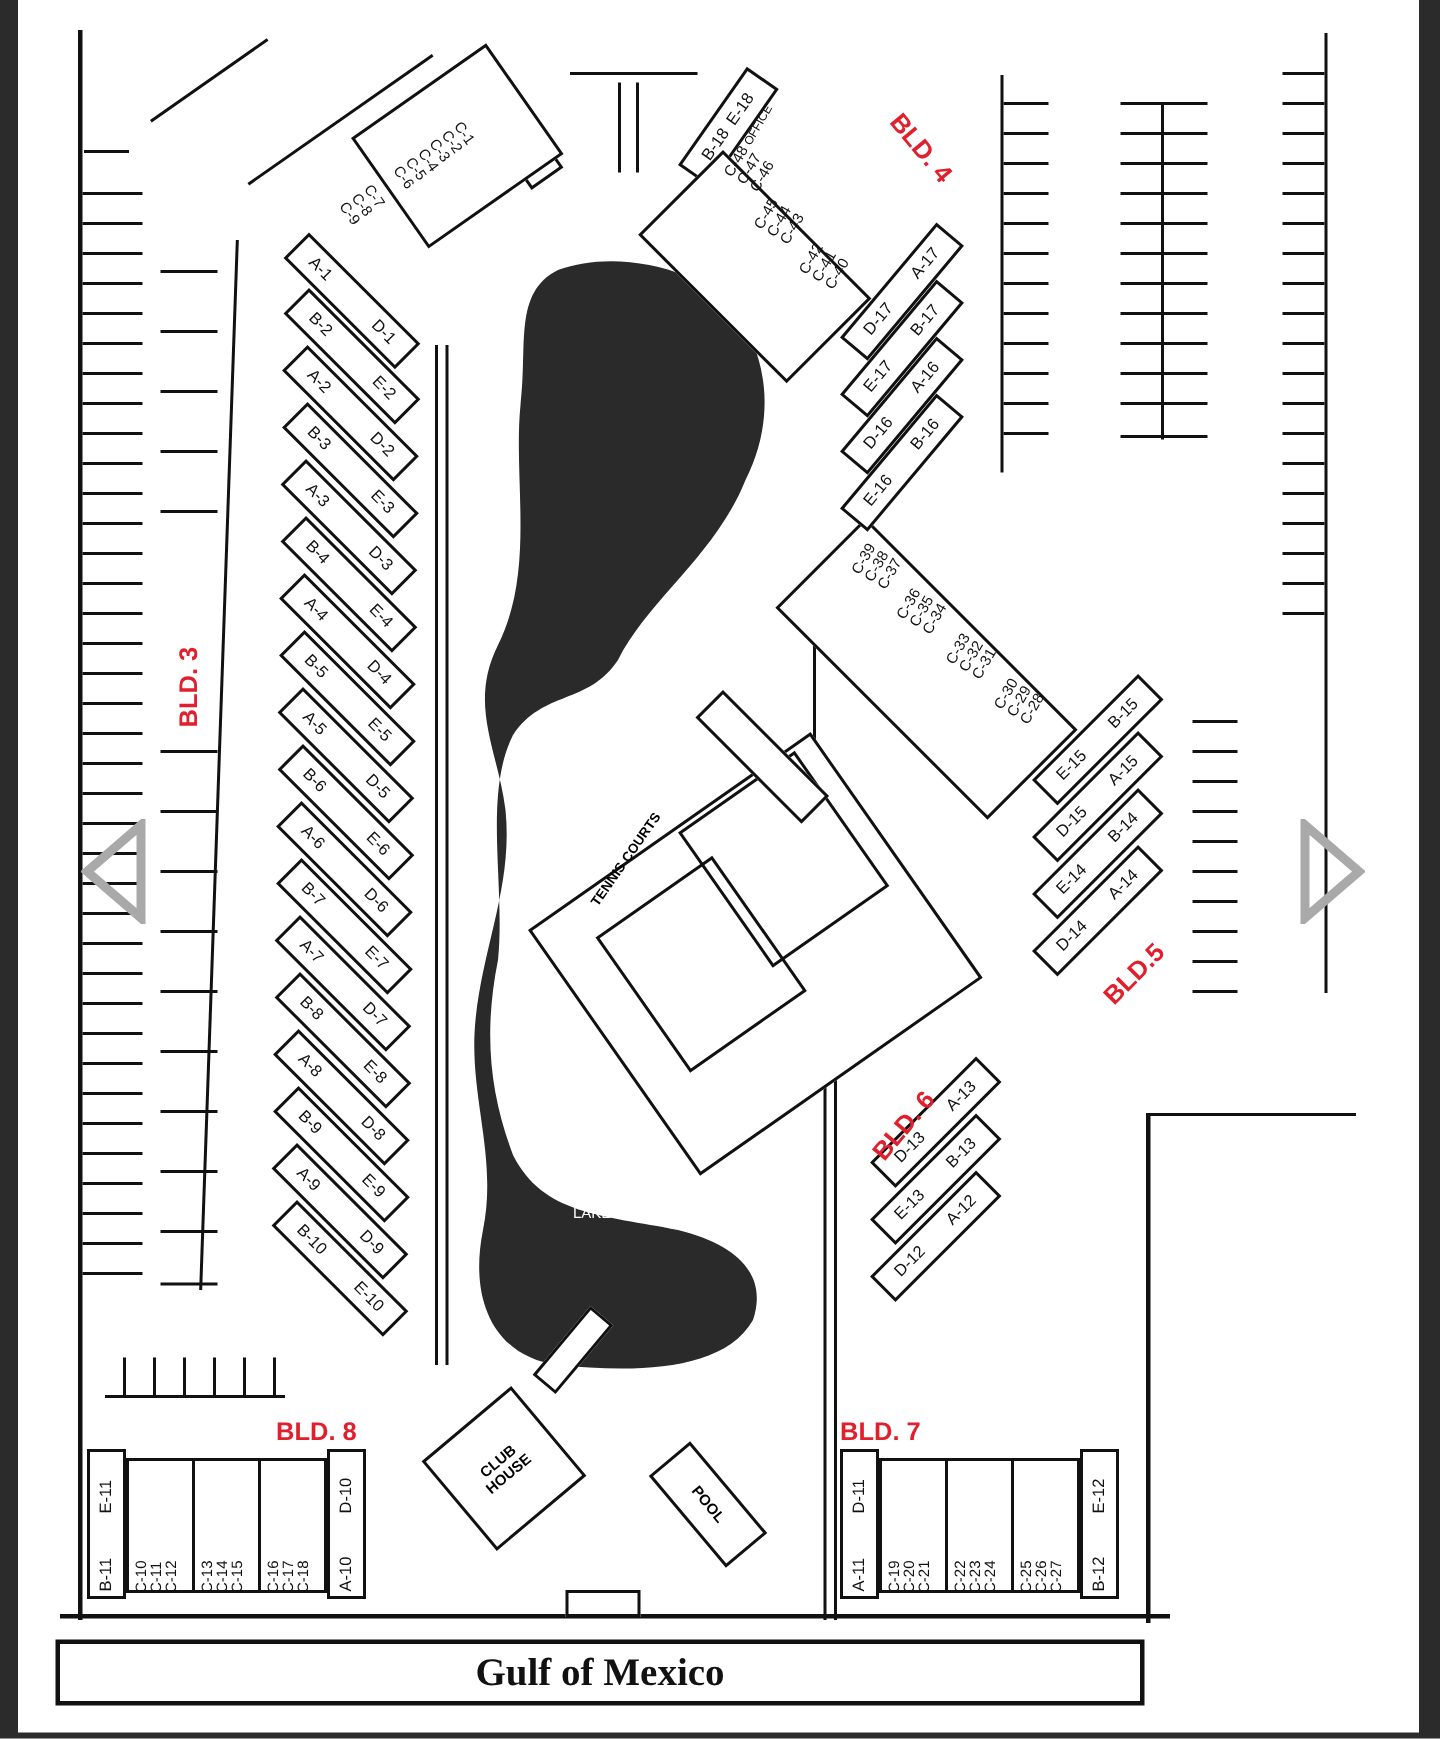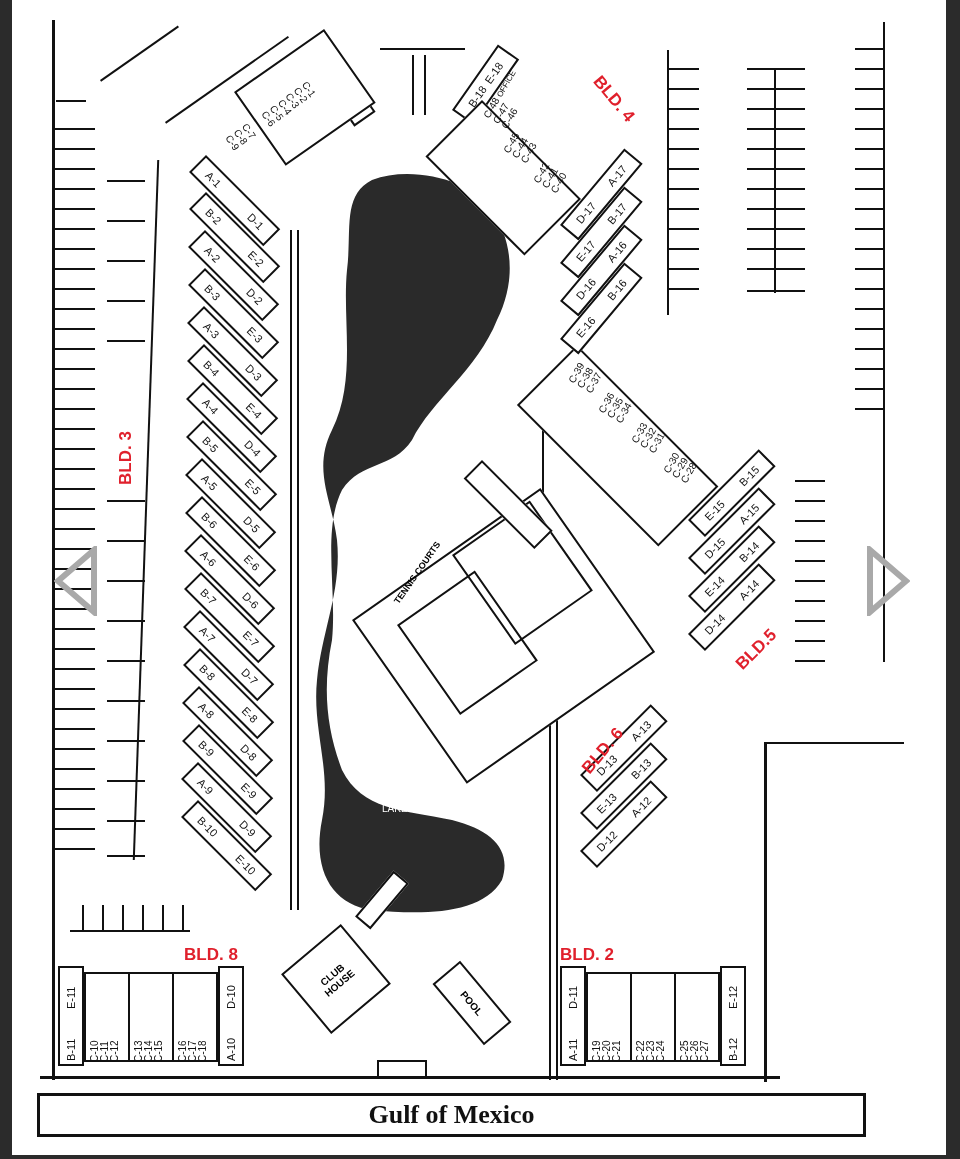--- a/index.html
+++ b/index.html
@@ -4,21 +4,21 @@
 <style>
   html,body{margin:0;padding:0;}
   body{width:960px;height:1159px;background:#2b2b2b;position:relative;overflow:hidden;font-family:"Liberation Sans",sans-serif;}
   .page{position:absolute;left:12px;top:0;width:934px;height:1155px;background:#fff;}
   .ln{position:absolute;background:#111;}
   .abs{position:absolute;}
   .unitrow{position:absolute;border:2px solid #111;background:#fff;box-sizing:border-box;display:flex;align-items:center;justify-content:space-between;padding:0 12px;font-size:11px;color:#111;transform-origin:0 0;}
   .unitrow span{white-space:nowrap;}
   .bldlabel{position:absolute;color:#e0202c;font-weight:bold;font-size:17px;font-family:"Liberation Sans",sans-serif;white-space:nowrap;transform-origin:0 0;}
   .lake{position:absolute;}
-  .gulf{position:absolute;left:25px;top:1093px;width:829px;height:44px;border:3px solid #111;box-sizing:border-box;background:#fff;display:flex;align-items:center;justify-content:center;font-family:"Liberation Serif",serif;font-size:26px;font-weight:bold;color:#111;}
+  .gulf{position:absolute;left:25px;top:1093px;width:726px;height:44px;border:3px solid #111;box-sizing:border-box;background:#fff;display:flex;align-items:center;justify-content:center;font-family:"Liberation Serif",serif;font-size:26px;font-weight:bold;color:#111;}
   .stall-h{position:absolute;height:2px;background:#111;}
   .stall-v{position:absolute;width:2px;background:#111;}
   .cstack{position:absolute;font-size:10px;line-height:10px;color:#111;transform-origin:0 0;}
   .vlabel{position:absolute;font-size:11px;color:#111;transform:rotate(-90deg);transform-origin:center;white-space:nowrap;}
   .box{position:absolute;border:2px solid #111;box-sizing:border-box;background:#fff;}
 </style>
 </head>
 <body>
 
 <div class="page">
@@ -410,21 +410,21 @@
       <div>C-13</div>
       <div>C-14</div>
       <div>C-15</div>
     </div>
   <div class="cstack" style="left:166px;top:1062px;transform:rotate(-90deg);">
       <div>C-16</div>
       <div>C-17</div>
       <div>C-18</div>
     </div>
 
-  <div class="bldlabel" style="left:548px;top:945px;">BLD. 2</div>
+  <div class="bldlabel" style="left:548px;top:945px;">BLD. 7</div>
   <div class="box" style="left:548px;top:966px;width:26px;height:100px;">
     <div class="vlabel" style="left:-4px;top:72px;width:30px;">A-11</div>
     <div class="vlabel" style="left:-4px;top:20px;width:30px;">D-11</div>
   </div>
   <div class="box" style="left:574px;top:972px;width:46px;height:90px;"></div>
   <div class="box" style="left:618px;top:972px;width:46px;height:90px;"></div>
   <div class="box" style="left:662px;top:972px;width:46px;height:90px;"></div>
   <div class="box" style="left:708px;top:966px;width:26px;height:100px;">
     <div class="vlabel" style="left:-4px;top:72px;width:30px;">B-12</div>
     <div class="vlabel" style="left:-4px;top:20px;width:30px;">E-12</div>

